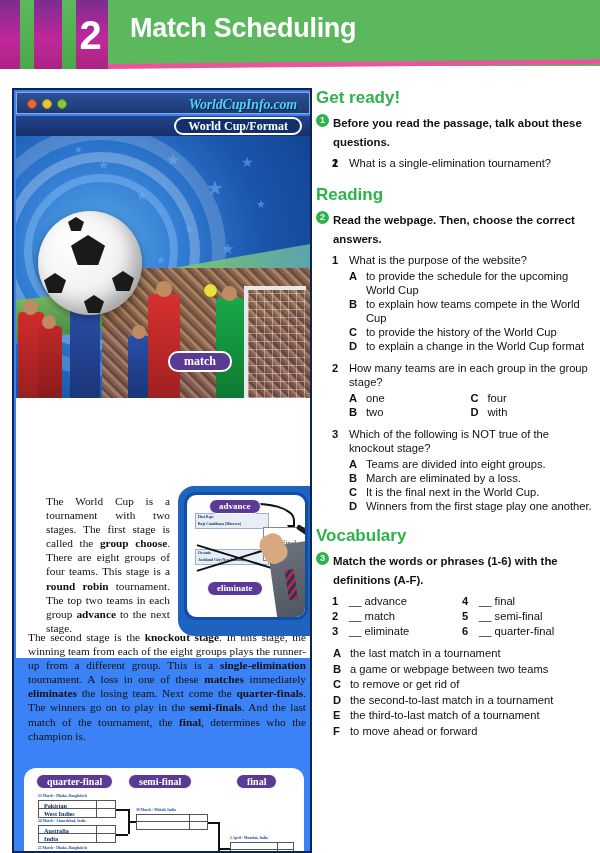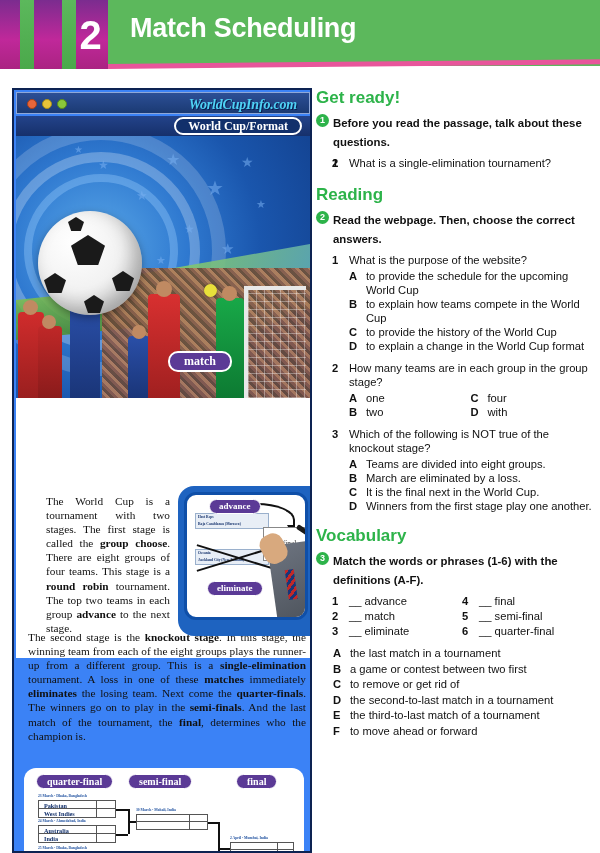--- a/index.html
+++ b/index.html
@@ -497,21 +497,21 @@
       </div>
     </div>
 
     <div class="defs">
       <div class="def">
         <span class="ol">A</span>
         <span>the last match in a tournament</span>
       </div>
       <div class="def">
         <span class="ol">B</span>
-        <span>a game or contest between two first</span>
+        <span>a game or webpage between two teams</span>
       </div>
       <div class="def">
         <span class="ol">C</span>
         <span>to remove or get rid of</span>
       </div>
       <div class="def">
         <span class="ol">D</span>
         <span>the second-to-last match in a tournament</span>
       </div>
       <div class="def">

